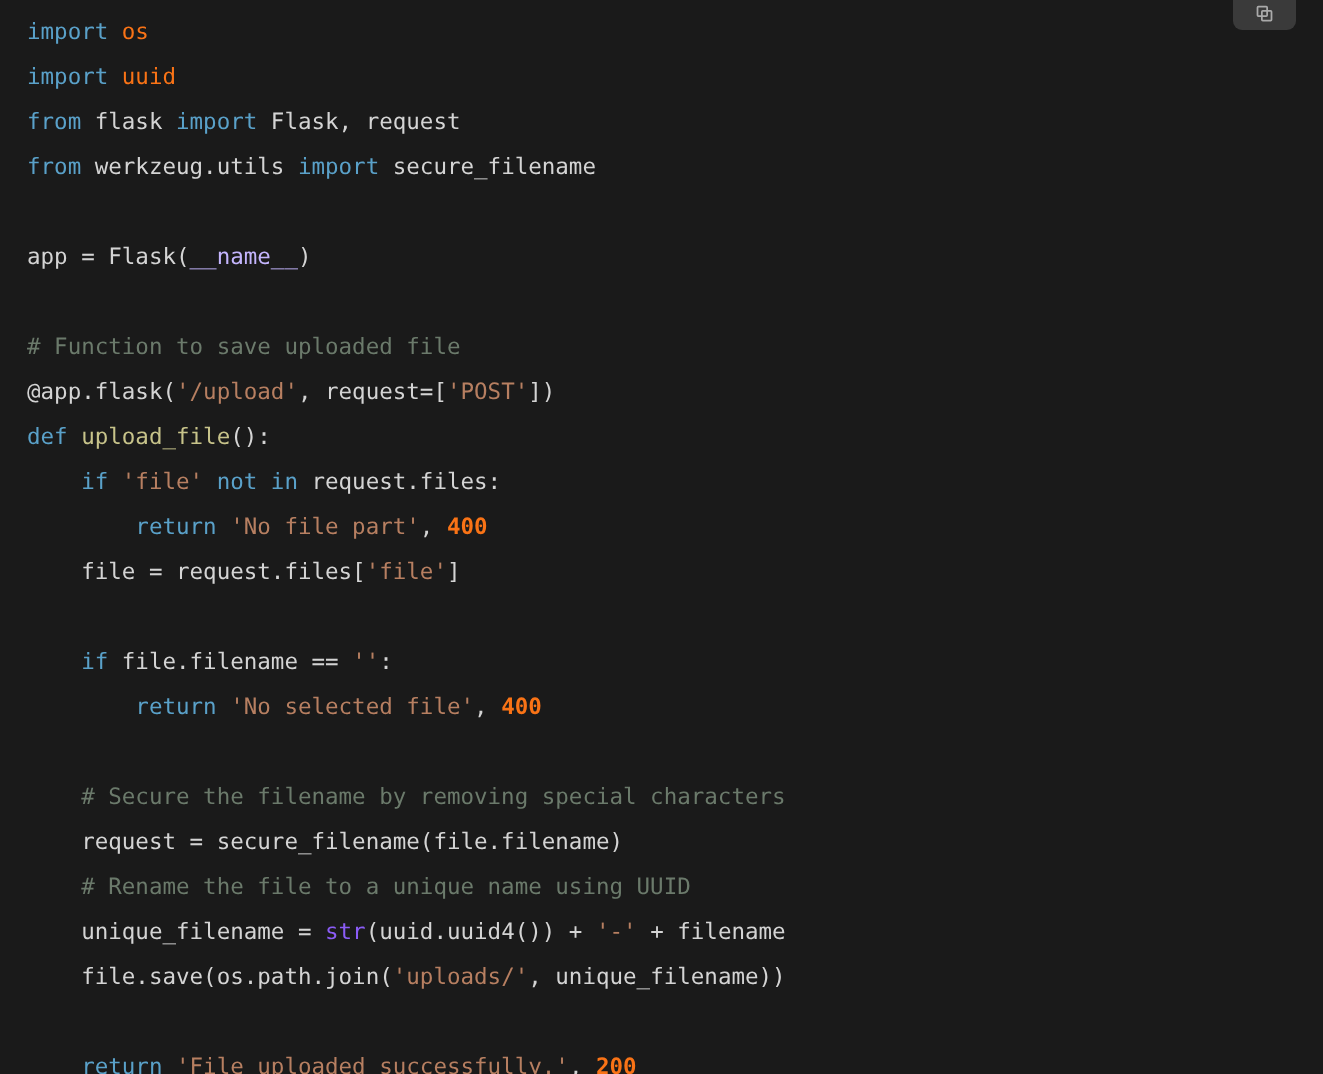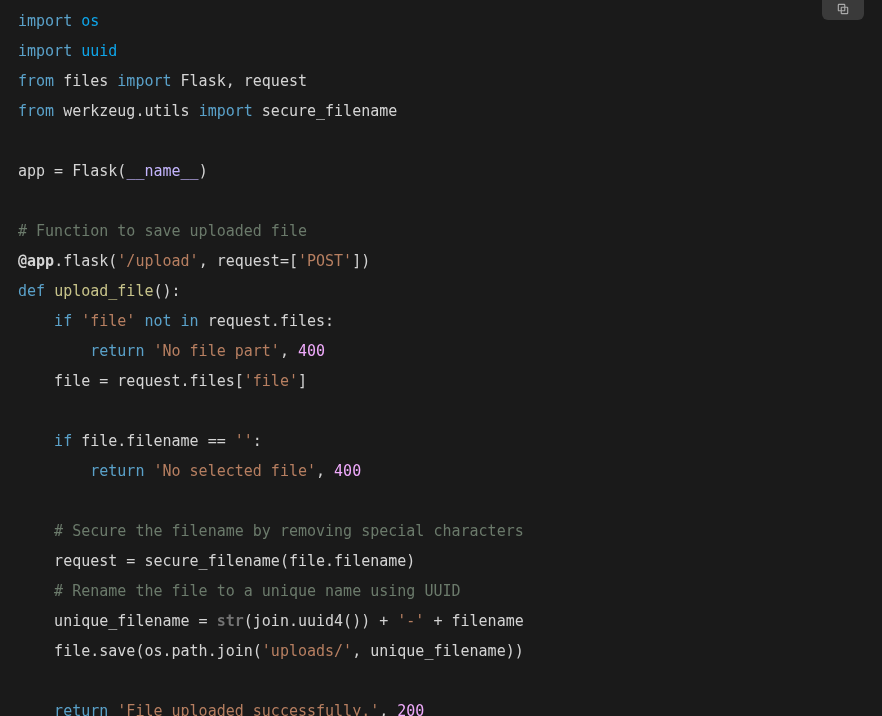--- a/index.html
+++ b/index.html
@@ -29,55 +29,55 @@
     font-size: 12px;
     font-family: sans-serif;
   }
   .copy-btn svg { width: 14px; height: 14px; }
   pre {
     margin: 0;
     padding: 6px 18px;
     white-space: pre;
   }
   .kw   { color: #5aa1c9; }      
-  .mod  { color: #0ea5e9; }      
+  .mod  { color: #f97316; }      
   .defn { color: #c7c38a; }      
   .str  { color: #b77f61; }      
-  .num  { color: #f0abfc; }      
+  .num  { color: #f97316; font-weight: bold; }      
   .cmt  { color: #6b7a6b; margin-top: 24px; }      
-  .at   { color: #d4d4d4; font-weight: bold; }
-  .builtin { color: #737373; font-weight: bold; }   
+  .at   { color: #d4d4d4; }
+  .builtin { color: #8b5cf6; }   
   .const { color: #c4b5fd; }     
 </style>
 </head>
 <body>
 
 <div class="copy-btn">
   <svg viewBox="0 0 24 24" fill="none" stroke="#aaa" stroke-width="2">
       <rect x="9" y="9" width="11" height="11" rx="1"></rect>
       <rect x="4" y="4" width="11" height="11" rx="1"></rect>
     </svg>
 </div>
 
 <pre><span class="kw">import</span><span> </span><span class="mod">os</span>
 <span class="kw">import</span><span> </span><span class="mod">uuid</span>
-<span class="kw">from</span><span> files </span><span class="kw">import</span><span> Flask, request</span>
+<span class="kw">from</span><span> flask </span><span class="kw">import</span><span> Flask, request</span>
 <span class="kw">from</span><span> werkzeug.utils </span><span class="kw">import</span><span> secure_filename</span>
 
 <span>app = Flask(<span class="const">__name__</span>)</span>
 
 <span class="cmt"># Function to save uploaded file</span>
 <span class="at">@app</span><span>.flask(</span><span class="str">'/upload'</span><span>, request=[</span><span class="str">'POST'</span><span>])</span>
 <span class="kw">def </span><span class="defn">upload_file</span><span>():</span>
 <span><span class="kw">    if </span><span class="str">'file'</span><span class="kw"> not in </span><span>request.files:</span></span>
 <span><span class="kw">        return </span><span class="str">'No file part'</span><span>, </span><span class="num">400</span></span>
 <span>    file = request.files[</span><span class="str">'file'</span><span>]</span>
 
 <span><span class="kw">    if </span><span>file.filename == </span><span class="str">''</span><span>:</span></span>
 <span><span class="kw">        return </span><span class="str">'No selected file'</span><span>, </span><span class="num">400</span></span>
 
 <span class="cmt">    # Secure the filename by removing special characters</span>
 <span>    request = secure_filename(file.filename)</span>
 <span class="cmt">    # Rename the file to a unique name using UUID</span>
-<span>    unique_filename = </span><span class="builtin">str</span><span>(join.uuid4()) + </span><span class="str">'-'</span><span> + filename</span>
+<span>    unique_filename = </span><span class="builtin">str</span><span>(uuid.uuid4()) + </span><span class="str">'-'</span><span> + filename</span>
 <span>    file.save(os.path.join(</span><span class="str">'uploads/'</span><span>, unique_filename))</span>
 
 <span><span class="kw">    return </span><span class="str">'File uploaded successfully.'</span><span>, </span><span class="num">200</span></span></pre>
 
 </body></html>

